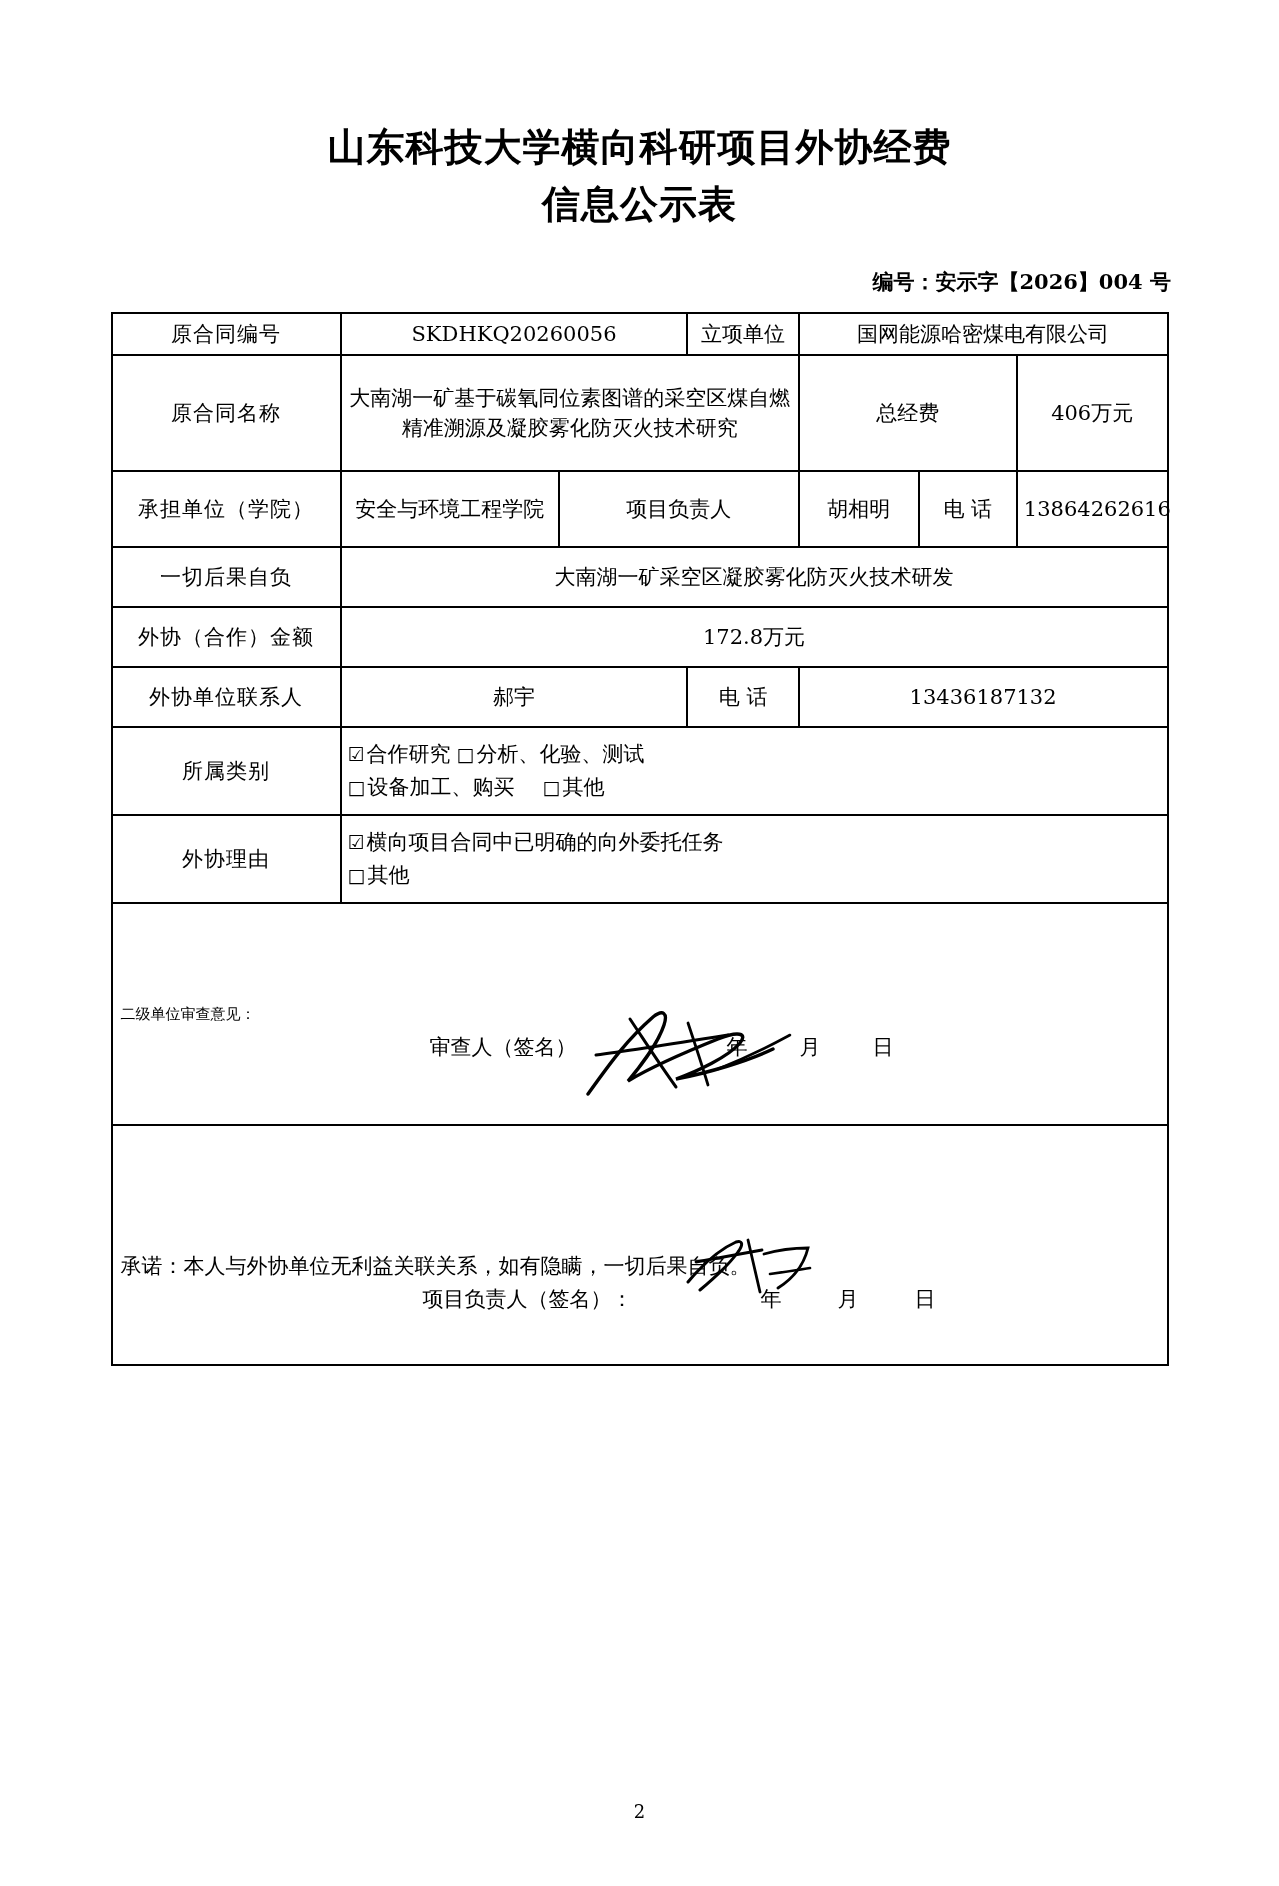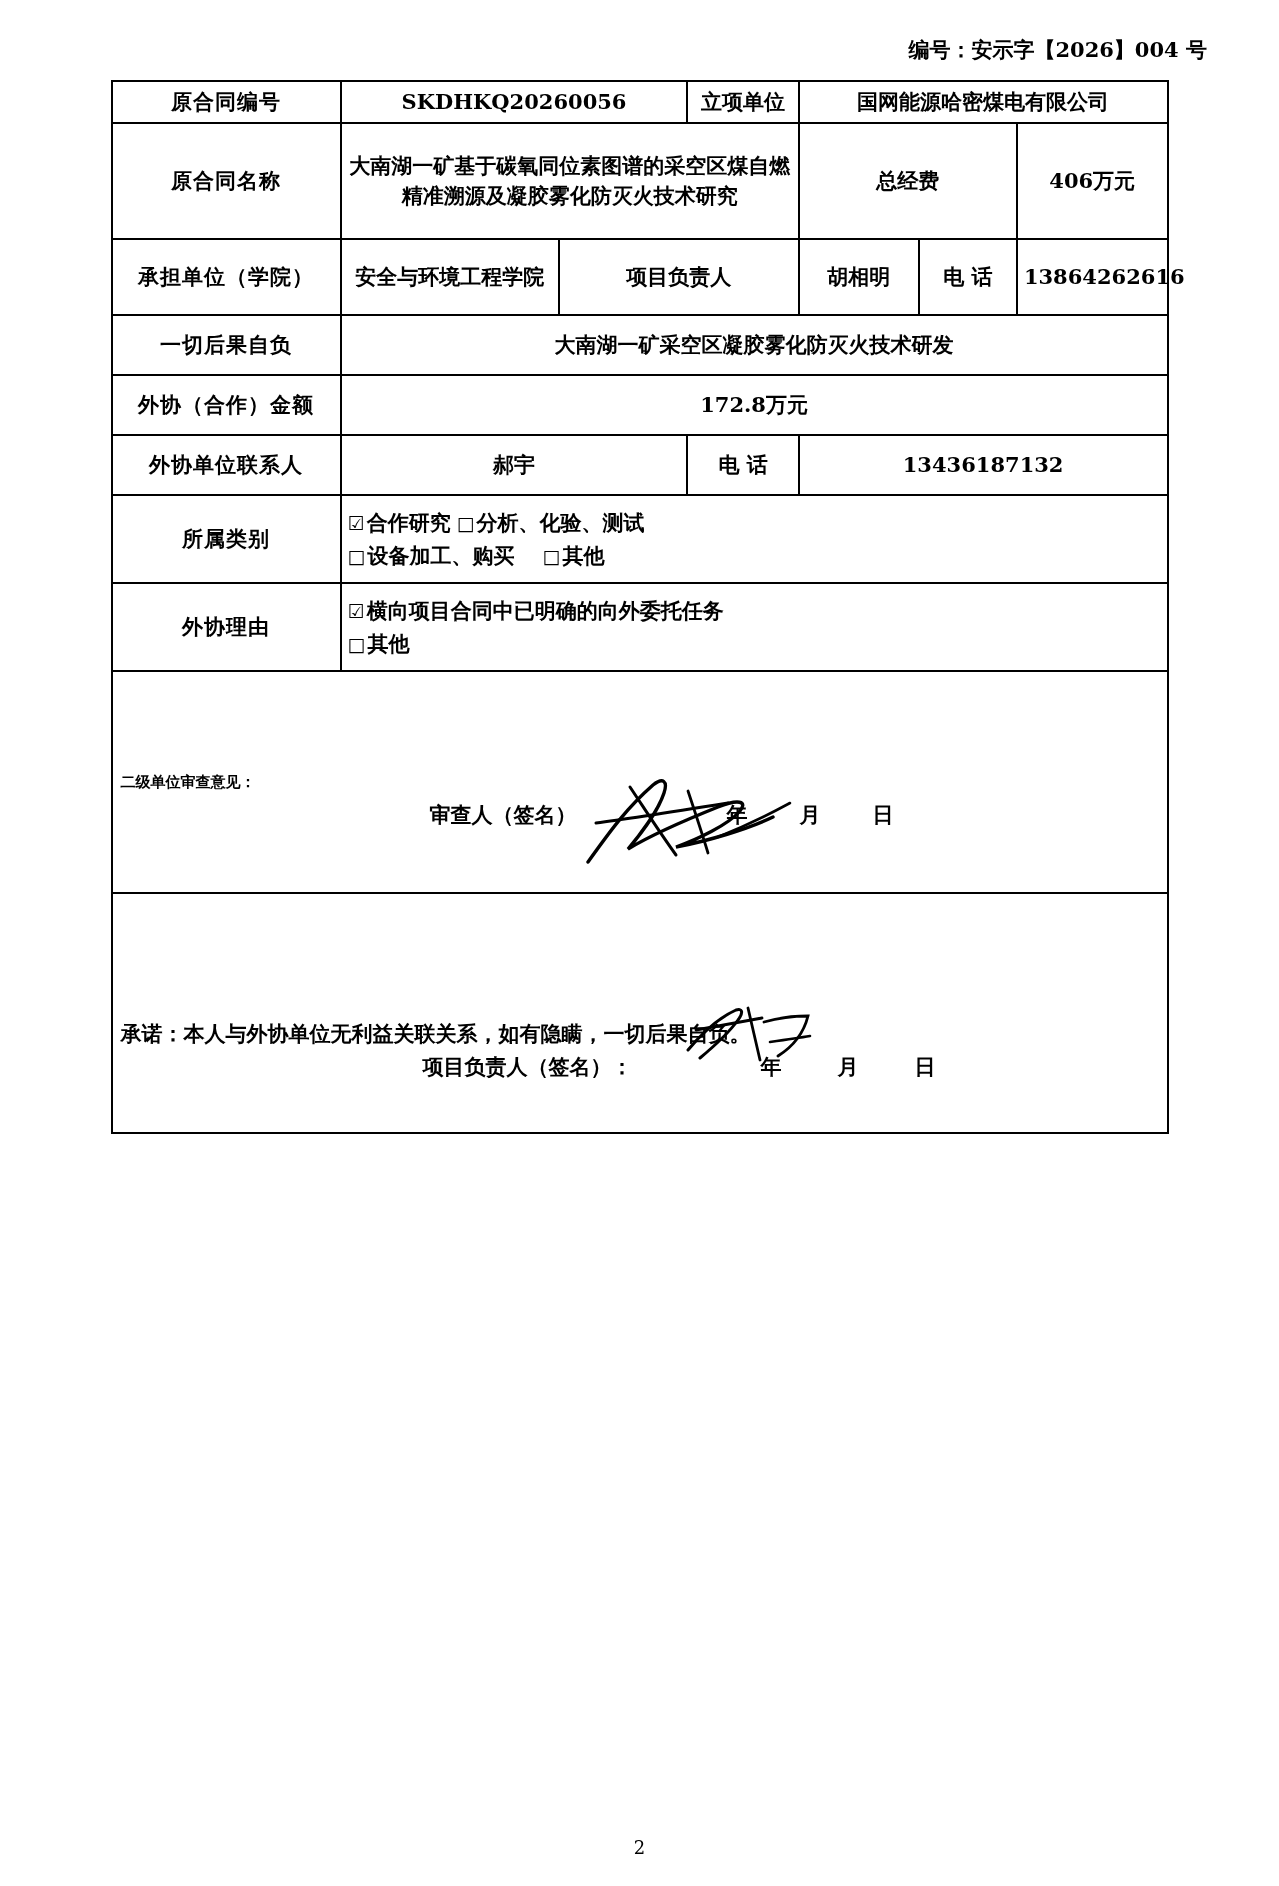--- a/index.html
+++ b/index.html
@@ -27,31 +27,30 @@
   }
   .title-line {
     font-size: 38px;
     font-weight: bold;
     letter-spacing: 1px;
     line-height: 1.5;
     font-family: "DejaVu Serif", "Liberation Serif", serif;
   }
   .doc-number {
     text-align: right;
-    padding-right: 72px;
+    padding-right: 108px;
     margin-top: 36px;
     font-size: 21px;
     font-weight: bold;
   }
   table.form {
     border-collapse: collapse;
     margin: 16px auto 17px auto;
     width: 1058px;
     table-layout: fixed;
-    font-weight: bold;
   }
   table.form td {
     border: 2px solid #000;
     padding: 5px 6px;
     font-size: 21px;
     vertical-align: middle;
     line-height: 1.45;
   }
   .c { text-align: center; }
   .l { text-align: left; }
@@ -119,20 +118,24 @@
     right: 0;
     text-align: center;
     font-size: 18px;
   }
 </style>
 </head>
 <body>
 
 <div class="page">
 
+  <div class="title-block">
+    <div class="title-line">山东科技大学横向科研项目外协经费</div>
+    <div class="title-line">信息公示表</div>
+  </div>
 
   <div class="doc-number">编号：安示字【2026】004 号</div>
 
   <table class="form">
     <colgroup>
       <col style="width:210px">
       <col style="width:130px">
       <col style="width:70px">
       <col style="width:118px">
       <col style="width:102px">

